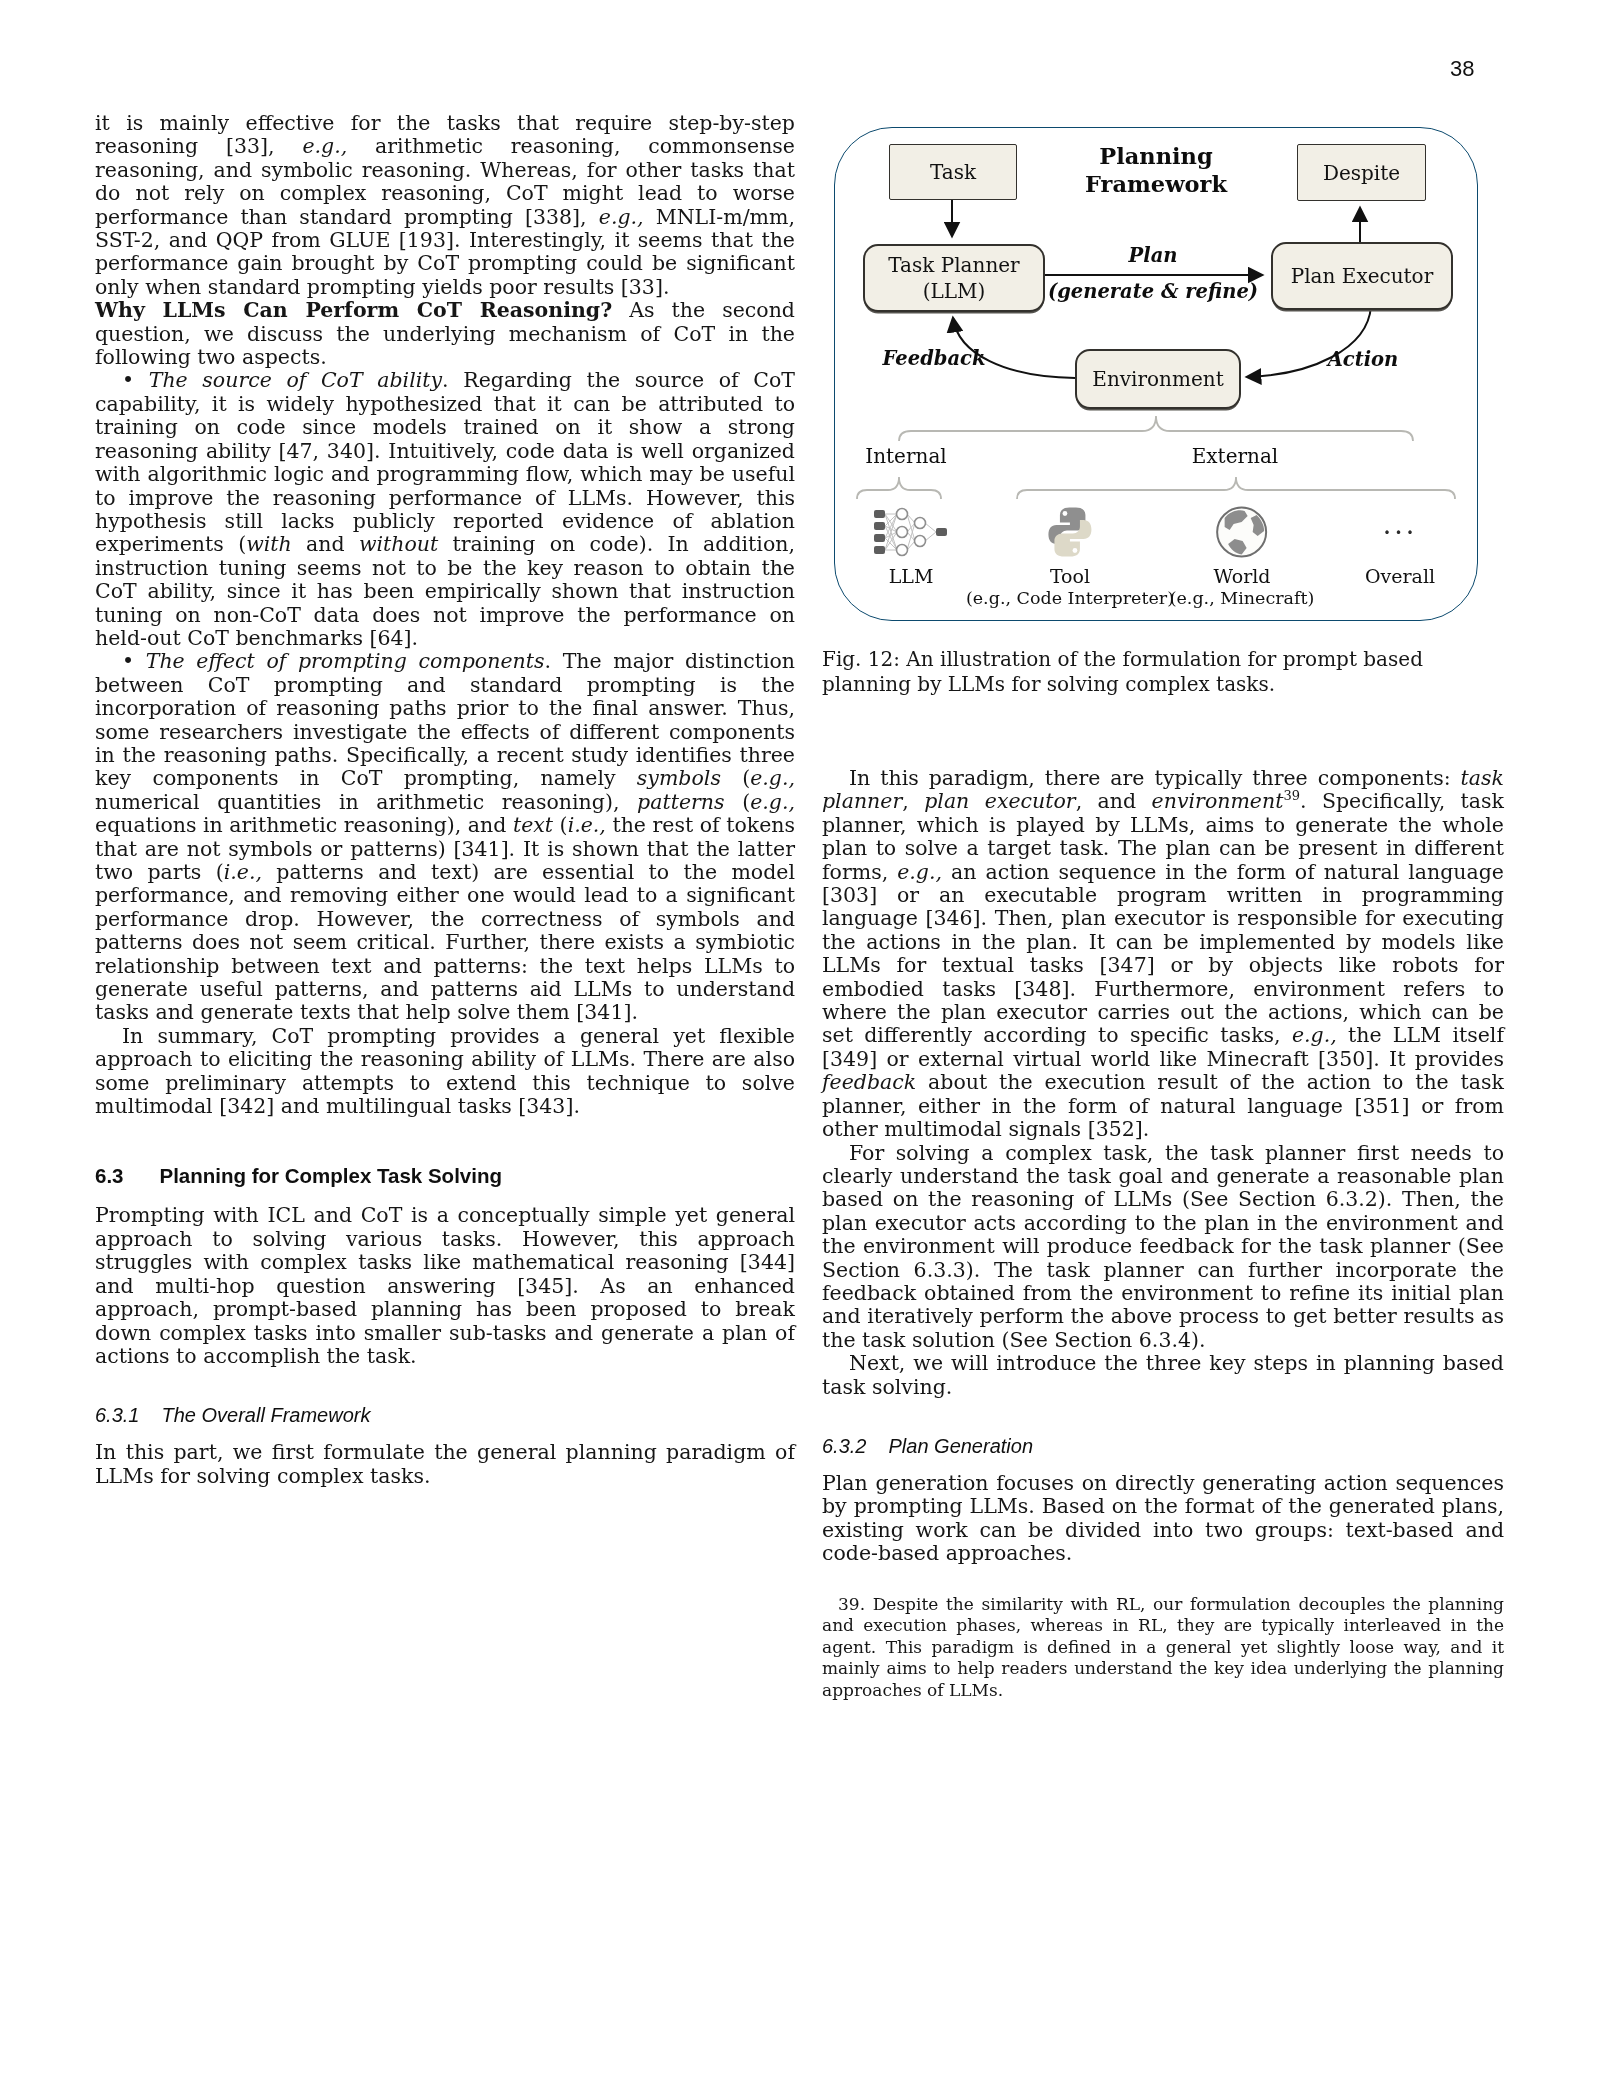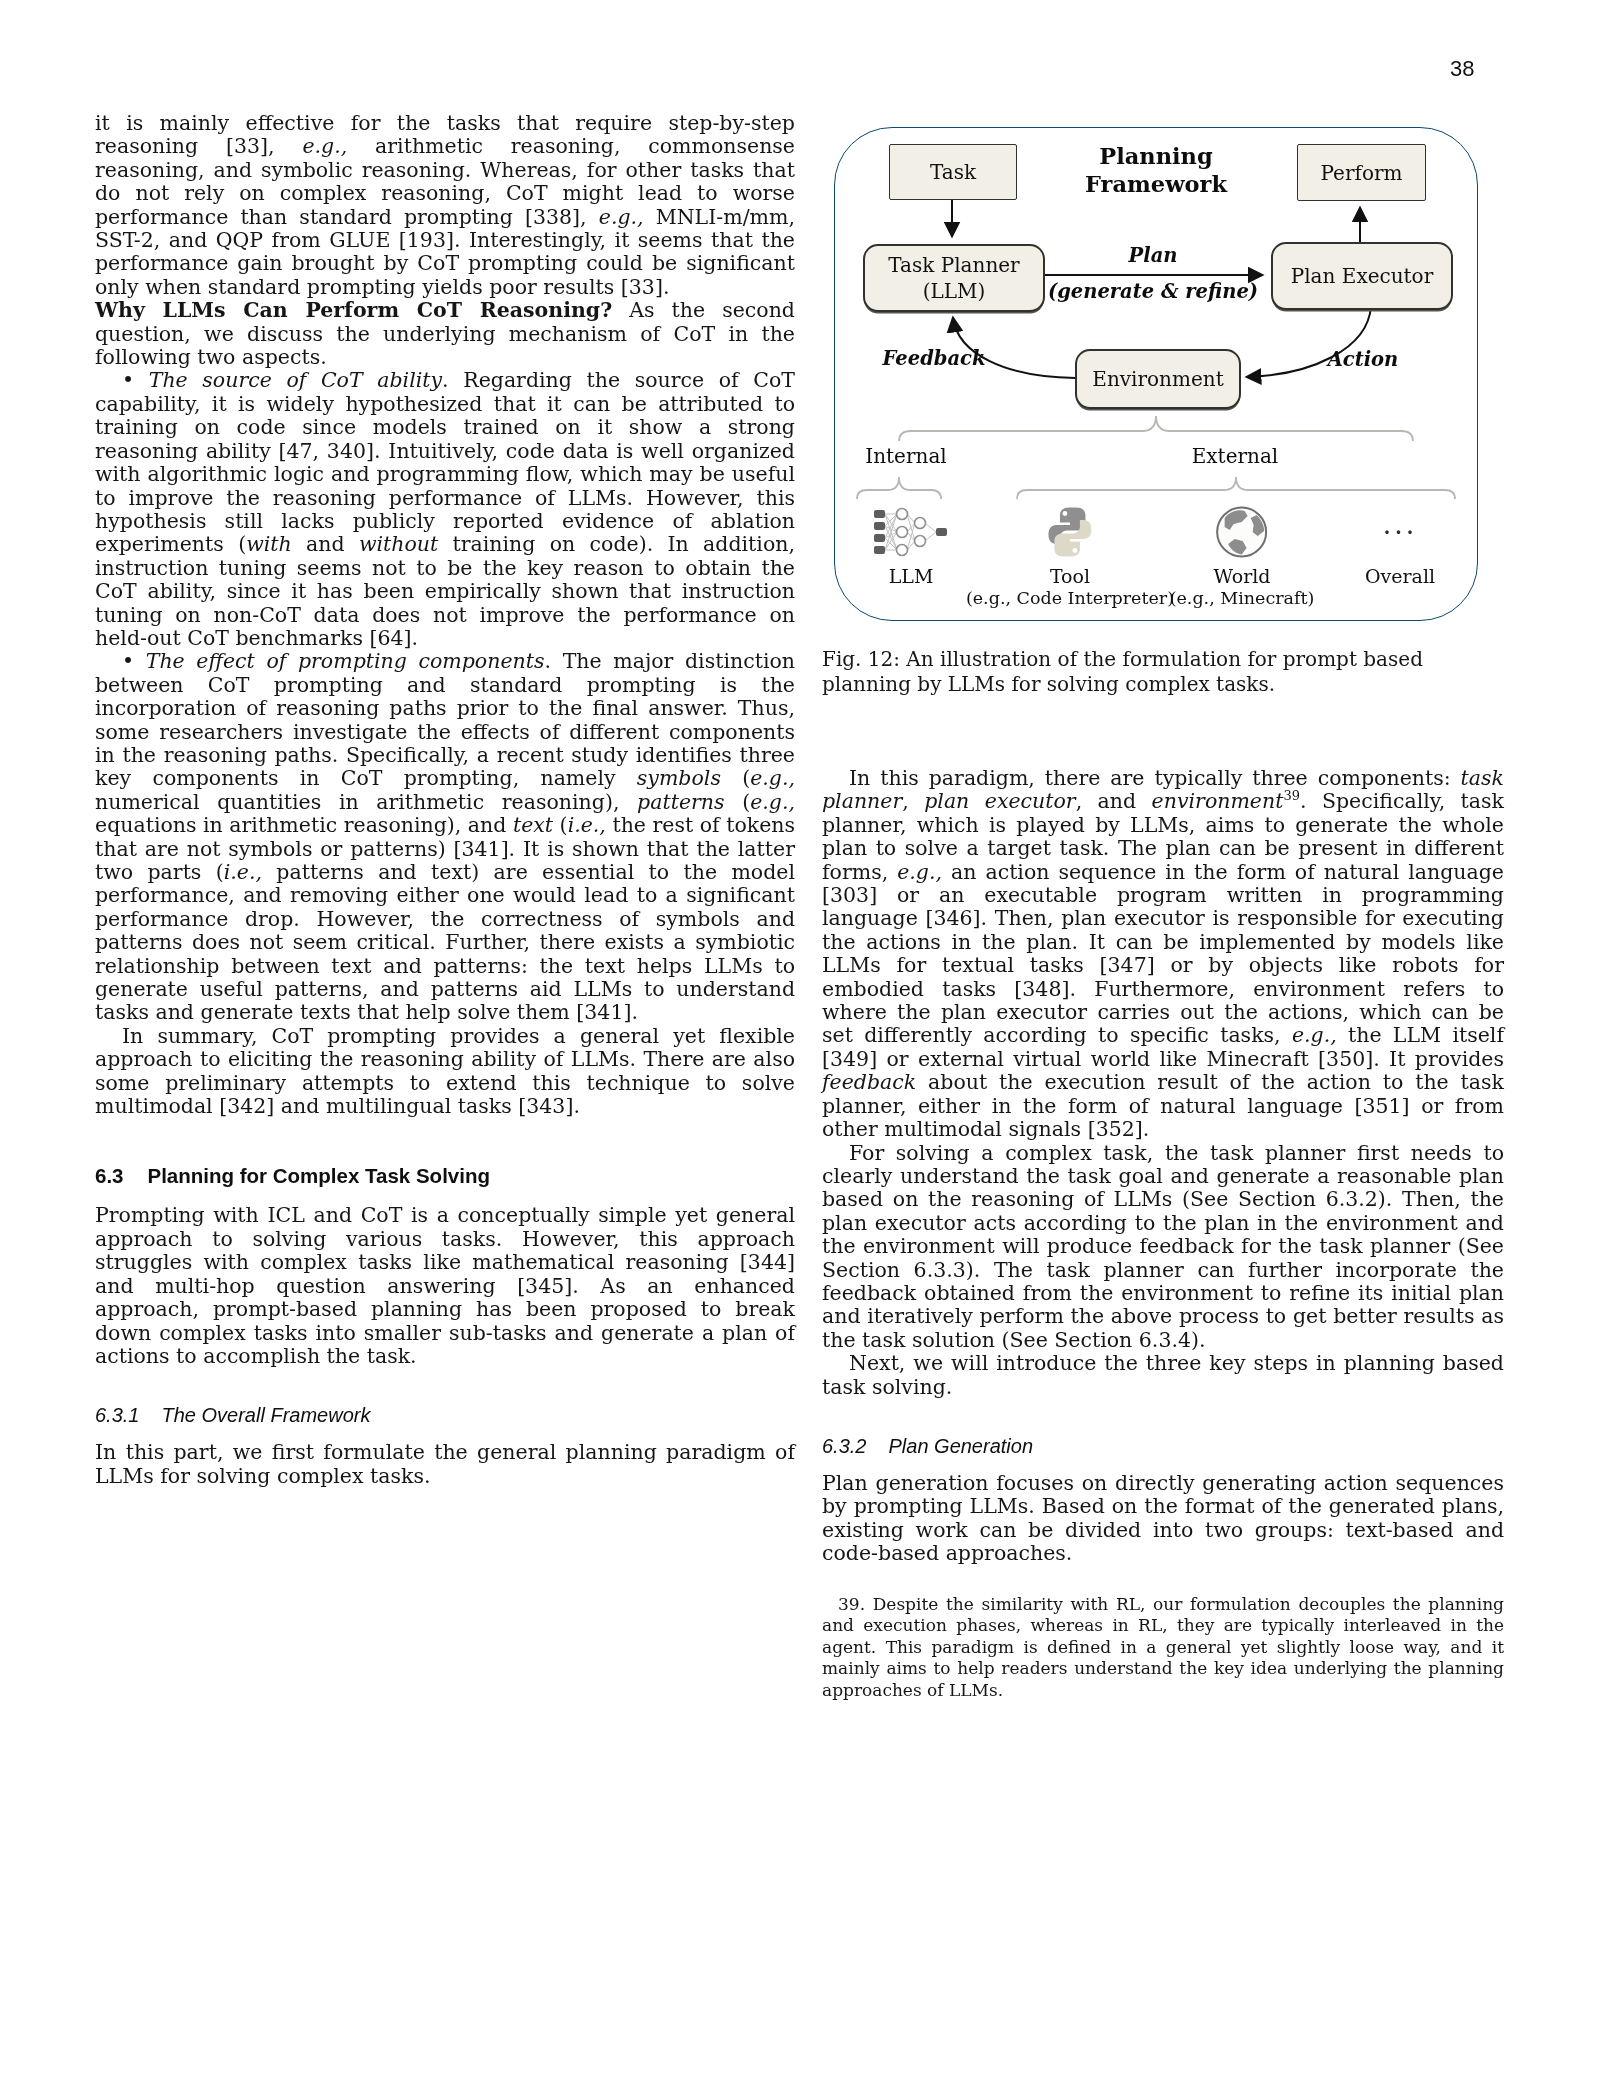--- a/index.html
+++ b/index.html
@@ -20,21 +20,21 @@
     text-justify:inter-word; color:#161616;
   }
   p.body sup { font-size:13px; line-height:0; }
   .indent { text-indent:27px; }
   .mt { margin-top:14px; }
 
   .h-section {
     margin:46px 0 16px 0; font-family:"Liberation Sans", sans-serif;
     font-weight:bold; font-size:20.5px; color:#0f0f0f;
   }
-  .h-section .num { margin-right:24px;text-align:center; }
+  .h-section .num { margin-right:36px;text-align:center; }
   .h-sub {
     margin:36px 0 14px 0; font-family:"Liberation Sans", sans-serif;
     font-style:italic; font-weight:normal; font-size:20px; color:#0f0f0f;
   }
   .h-sub .num { margin-right:22px; font-style:italic; }
 
   
   .fig { margin:15px 0 0 12px; padding:0; }
   .fig-canvas {
     position:relative; width:642px; height:492px;
@@ -126,21 +126,21 @@
 
         <div class="ftitle">
           <div>Planning</div>
           <div>Framework</div>
         </div>
 
         <div class="fbox sharp" style="left:54px; top:16px; width:126px; height:54px;">
           <span>Task</span>
         </div>
         <div class="fbox sharp" style="left:462px; top:16px; width:127px; height:55px;">
-          <span>Perform</span>
+          <span>Despite</span>
         </div>
         <div class="fbox round" style="left:28px; top:116px; width:178px; height:64px;">
           <span>Task Planner</span>
           <span>(LLM)</span>
         </div>
         <div class="fbox round" style="left:436px; top:114px; width:178px; height:64px;">
           <span>Plan Executor</span>
         </div>
         <div class="fbox round" style="left:240px; top:221px; width:162px; height:56px;">
           <span>Environment</span>

